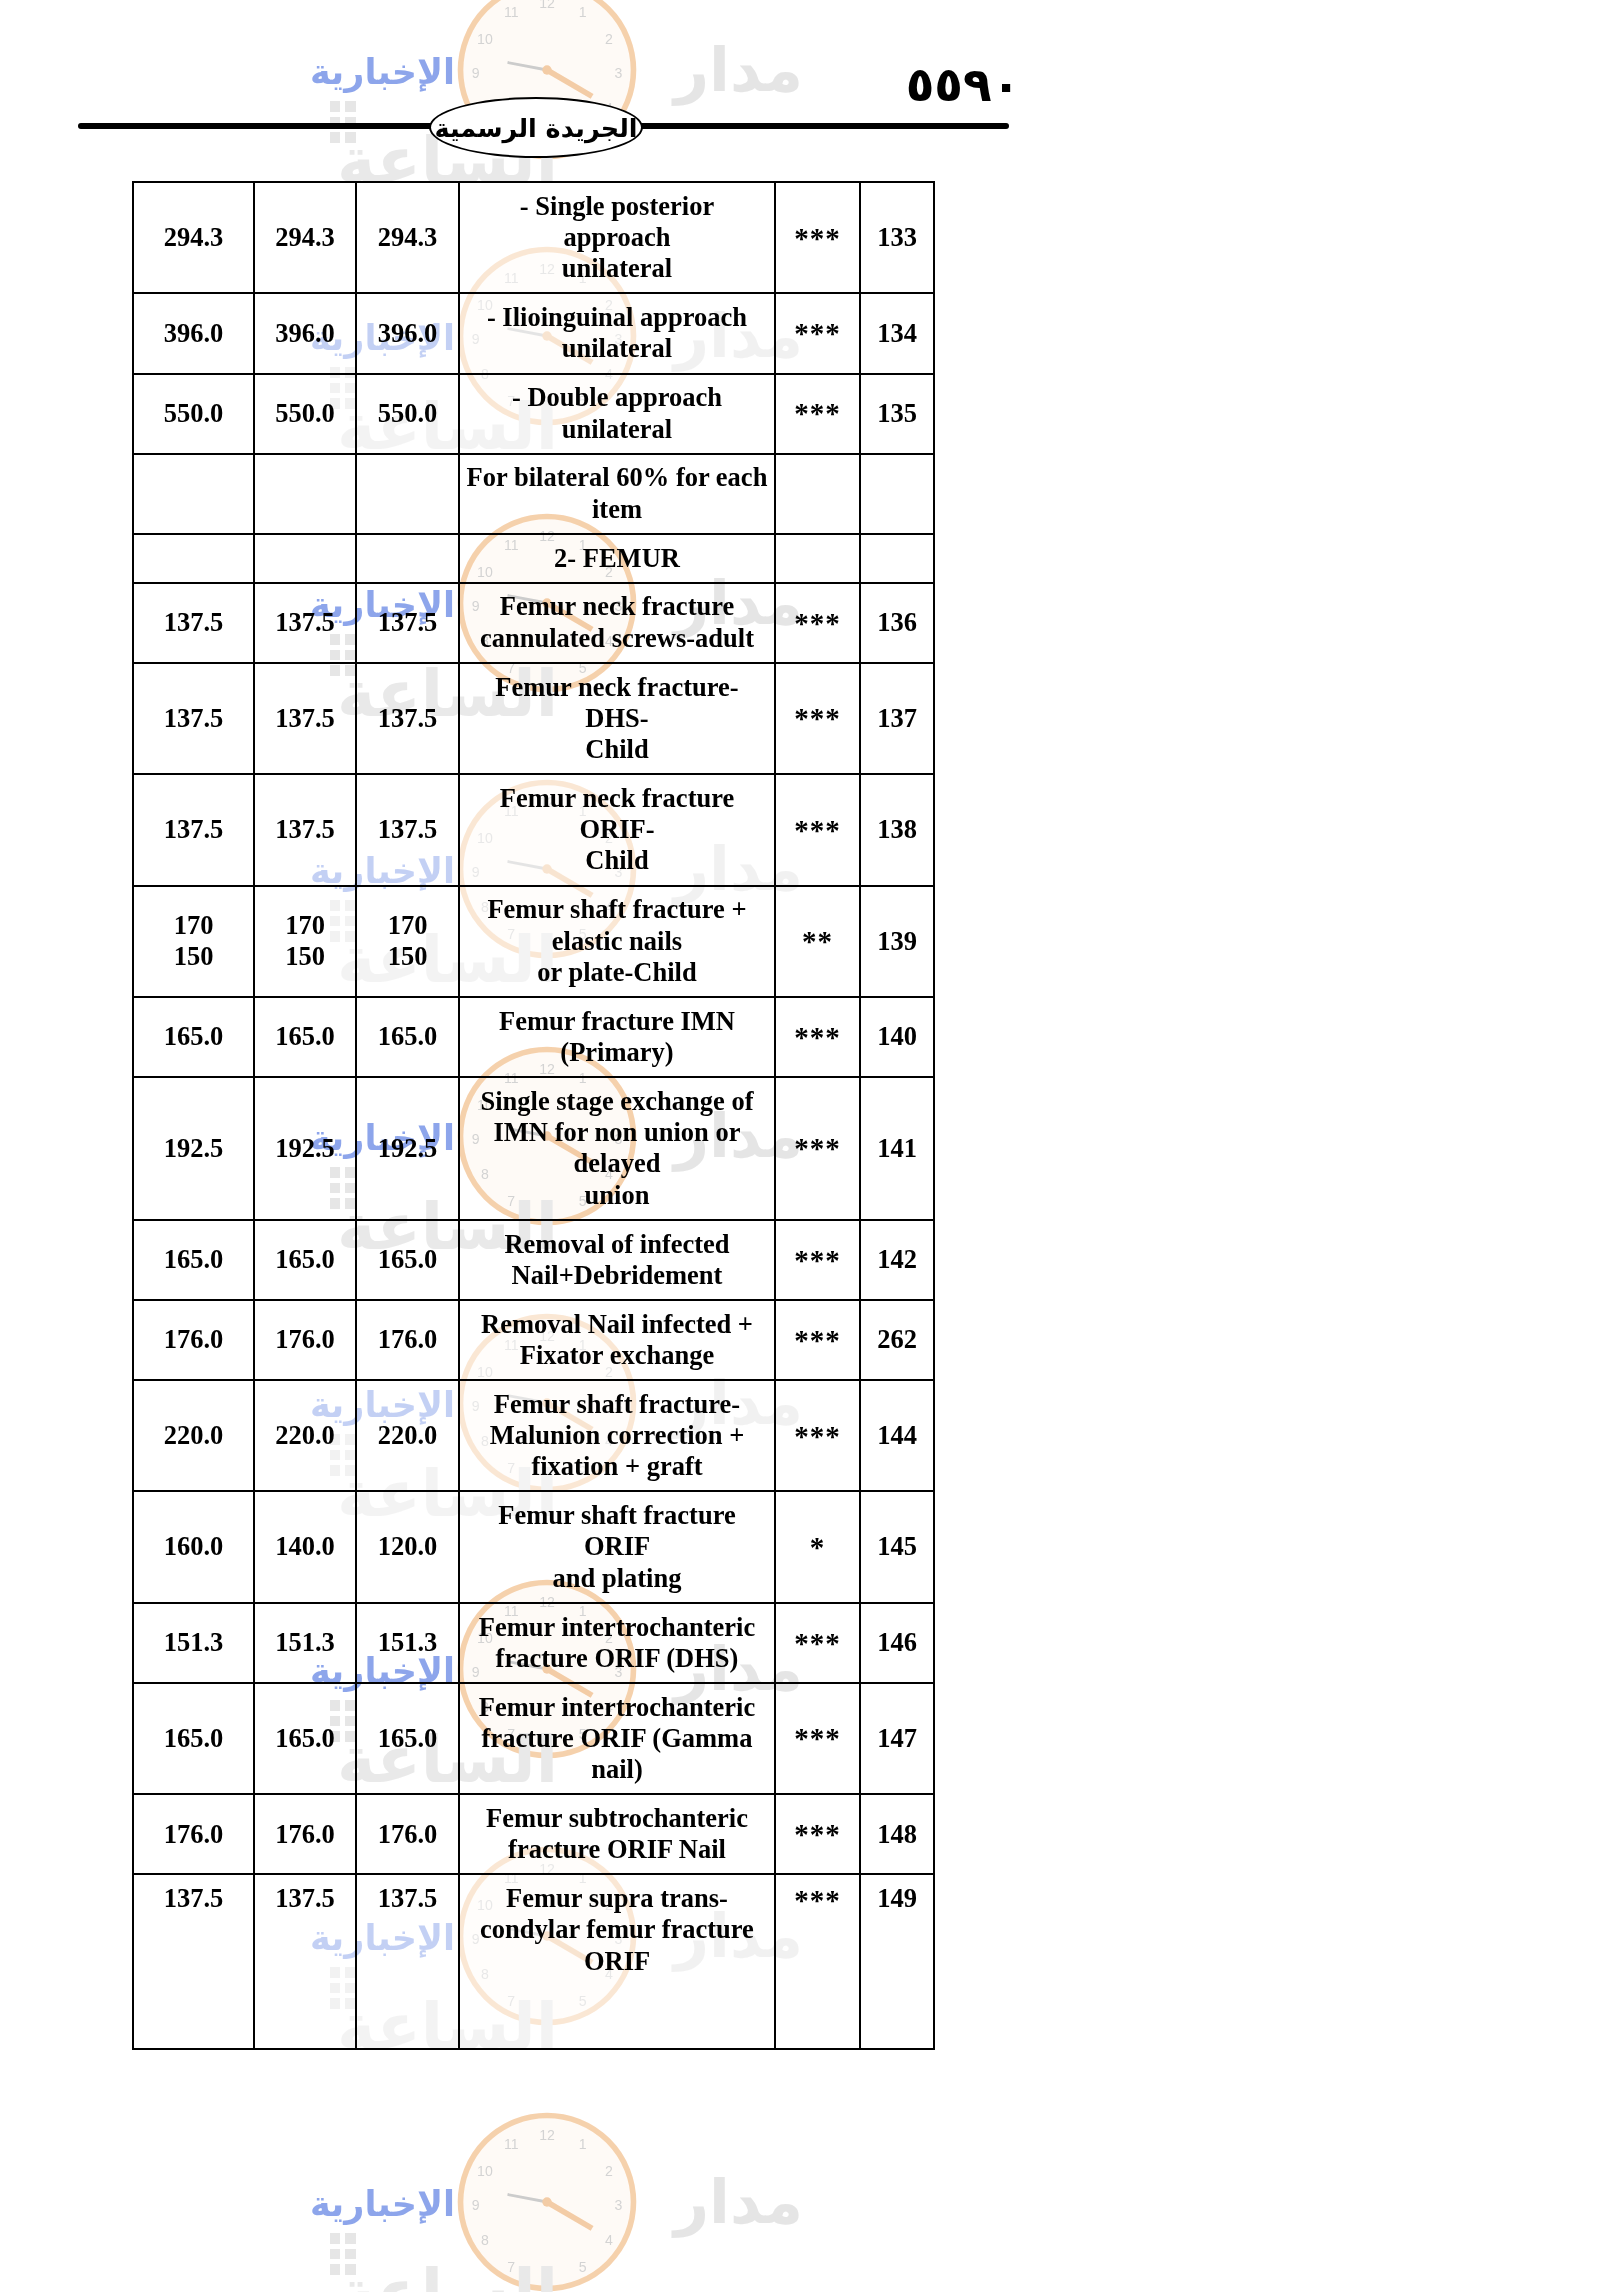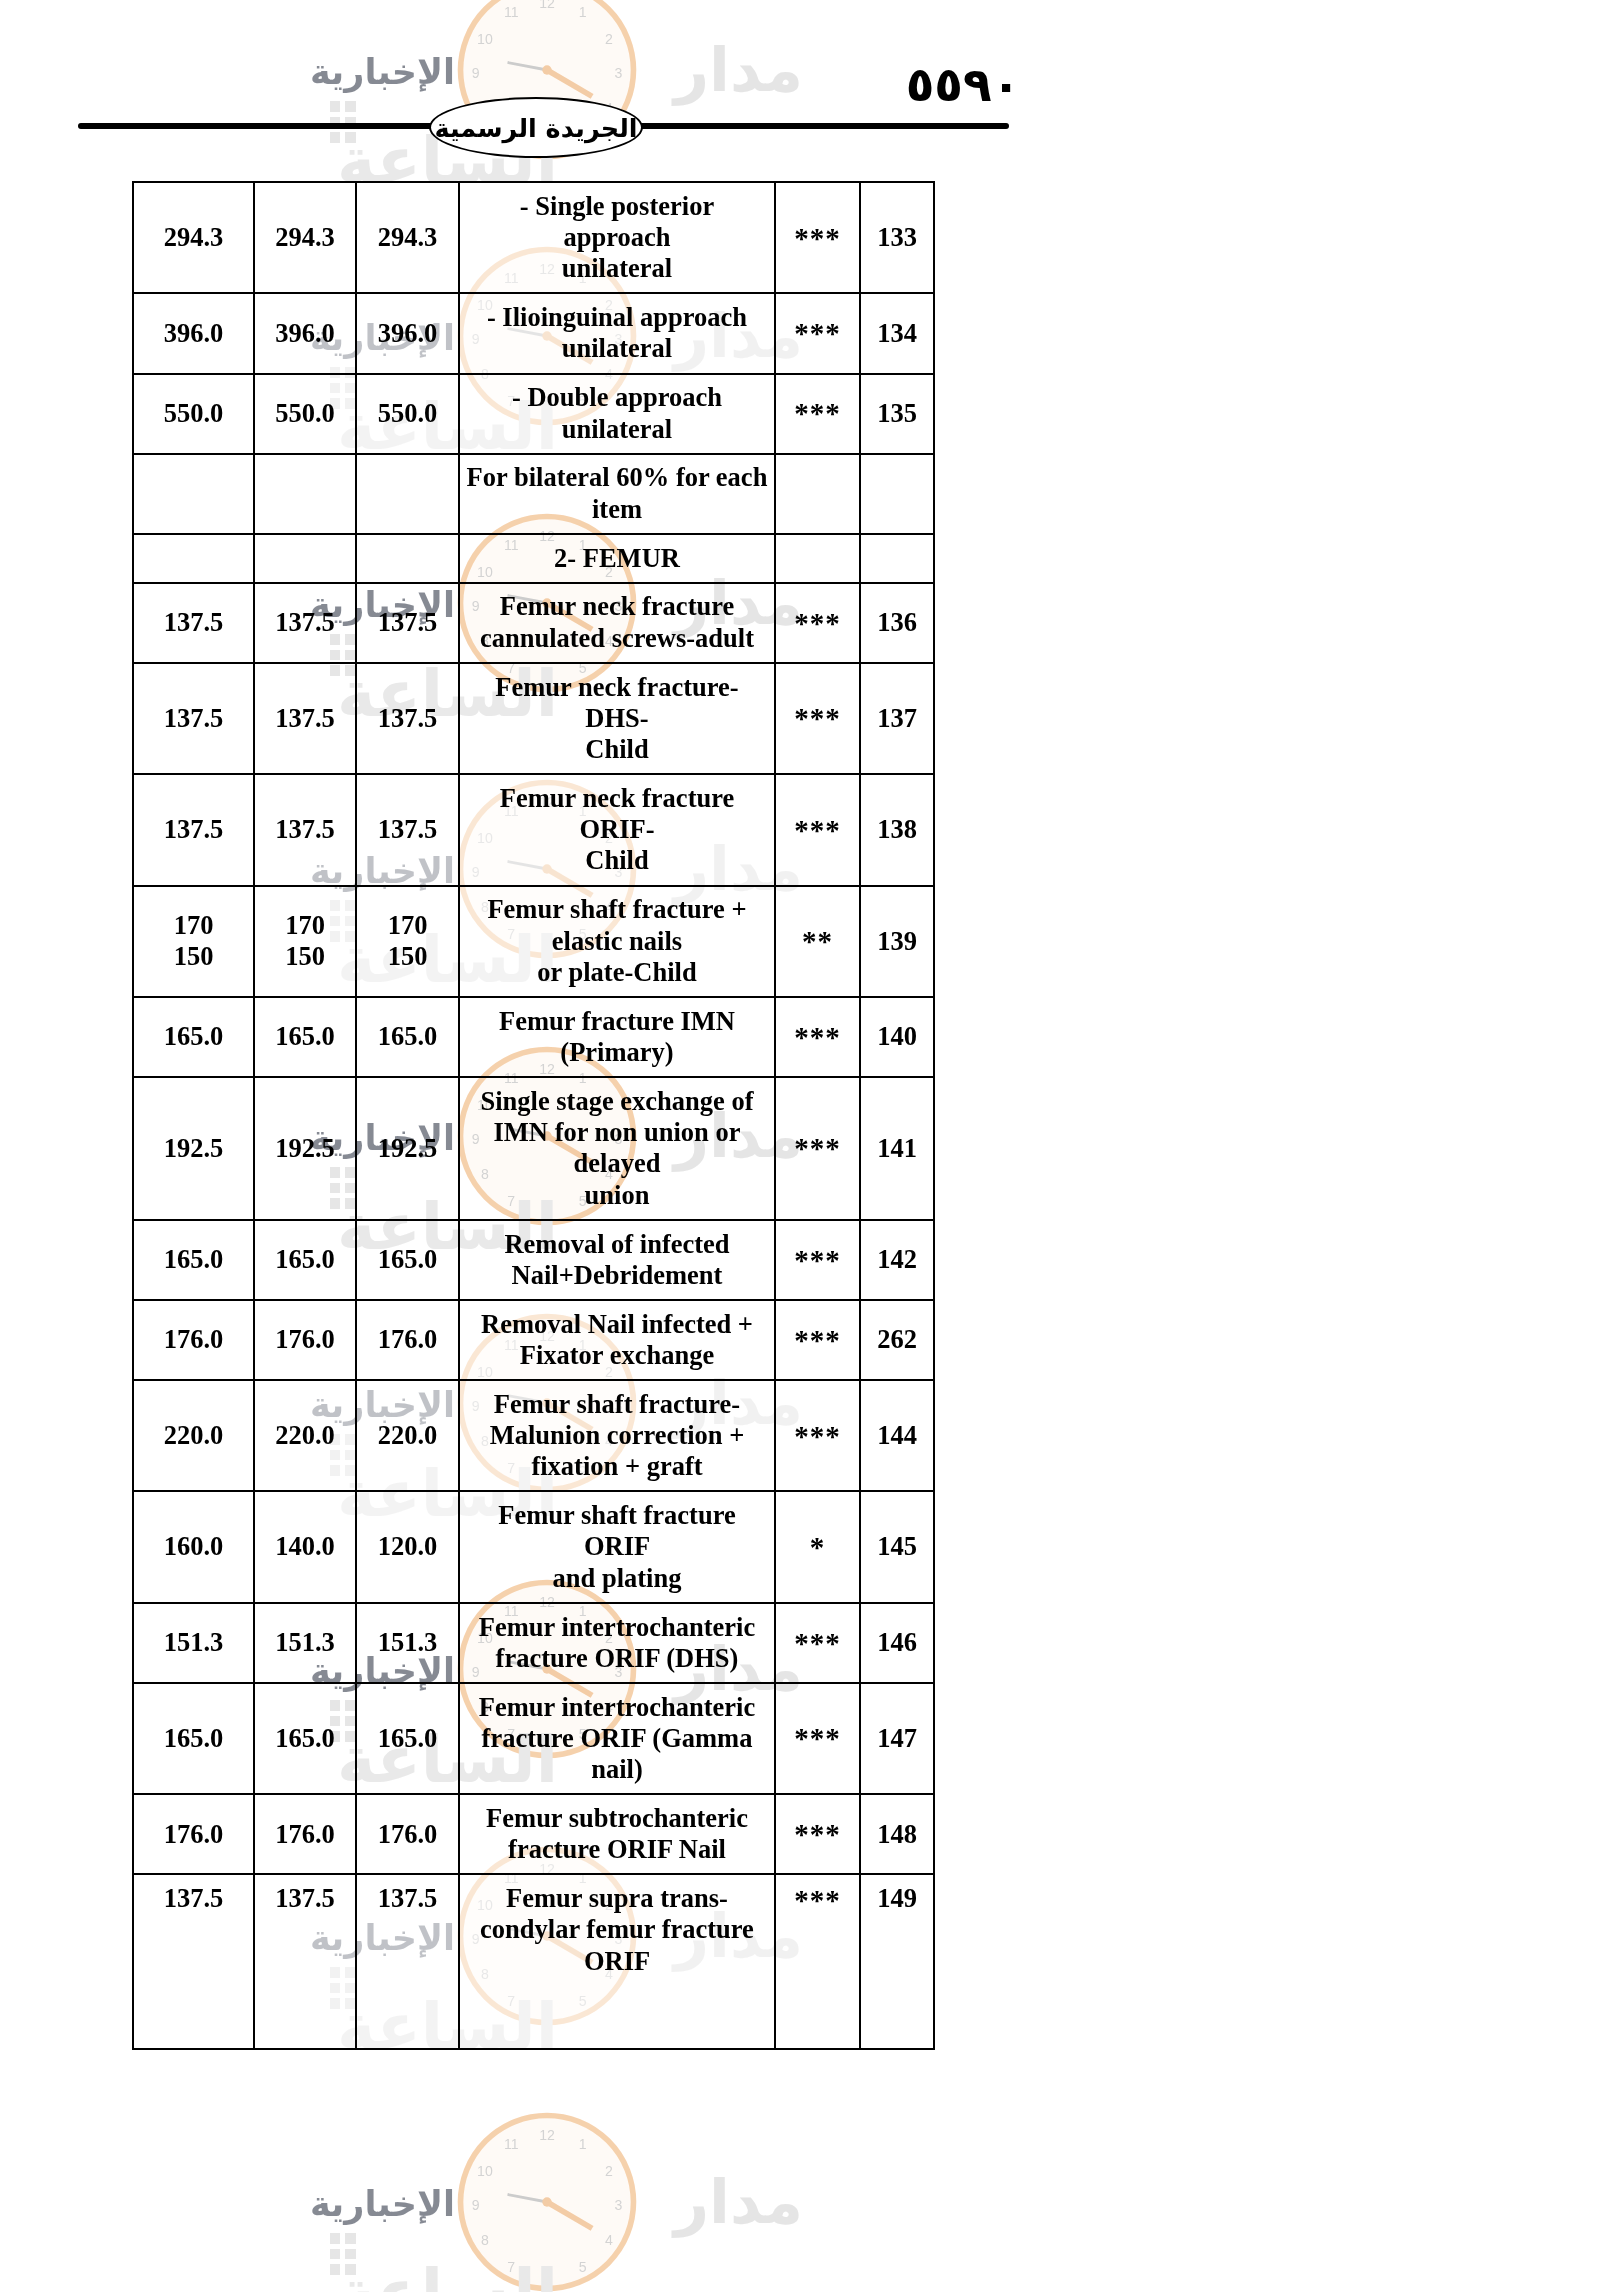--- a/index.html
+++ b/index.html
@@ -10,21 +10,21 @@
     background:#ffffff;
     overflow:hidden;
     font-family:"Liberation Serif", serif;
   }
   
   .wm-layer { position:absolute; inset:0; z-index:1; pointer-events:none; }
   .wm { position:absolute; left:304px; width:529px; height:294px; }
   .wm-strong { opacity:.5; }
   .wm-faint  { opacity:.26; }
   .wm-left  { position:absolute; left:5.9px;  top:82px;  font-size:35px; font-weight:bold;
-              color:#0f172a; font-family:"DejaVu Sans", sans-serif; }
+              color:#1d4ed8; font-family:"DejaVu Sans", sans-serif; }
   .wm-right { position:absolute; left:370px; top:55px; font-size:61px; font-weight:bold;
               color:#cccccc; font-family:"DejaVu Sans", sans-serif;margin-top:9px; }
   .wm-big   { position:absolute; left:33px; top:153px; font-size:65px; font-weight:bold;
               color:#d4d4d4; font-family:"DejaVu Sans", sans-serif; letter-spacing:2px; }
   .wm-dots  { position:absolute; left:25.5px; top:131px; display:grid;
               grid-template-columns:repeat(2, 10.8px); gap:4.9px; }
   .wm-dots i { display:block; width:10.8px; height:10.8px; background:#cfcfcf; }
   .wm svg   { position:absolute; left:149px; top:5.9px; }
   
   .content { position:absolute; inset:0; z-index:2;padding-left:34px; }

